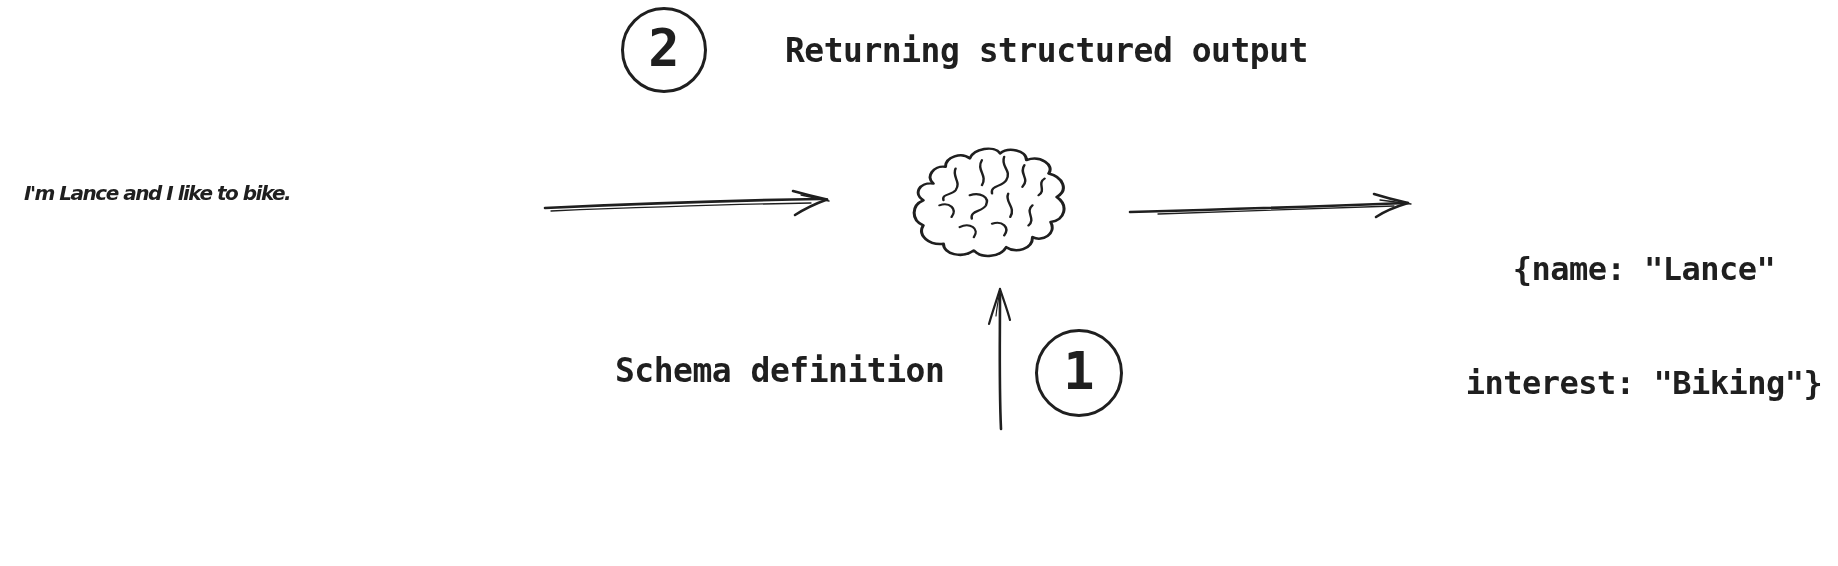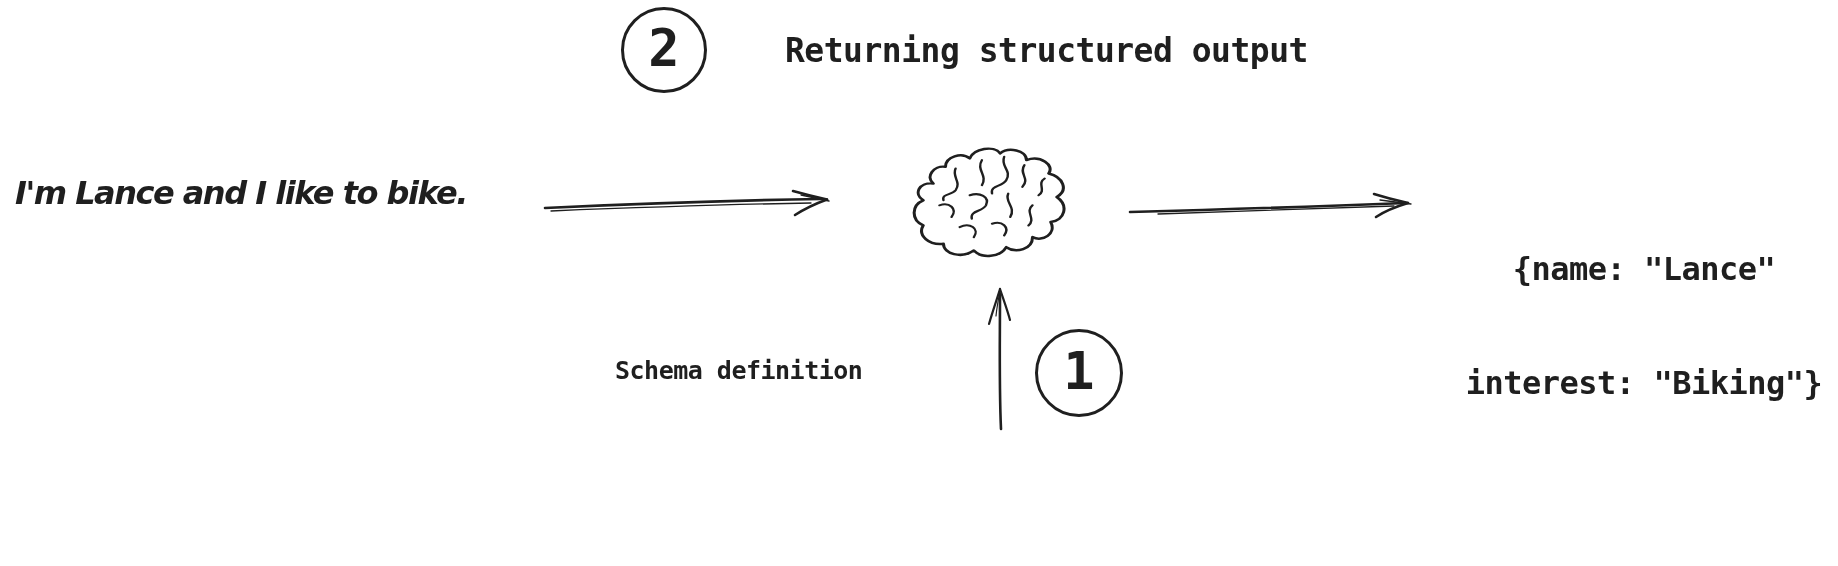--- a/index.html
+++ b/index.html
@@ -23,35 +23,35 @@
   }
   #badge2 { left: 621px; top: 7px;  width: 86px; height: 86px; font-size: 52px; }
   #badge1 { left: 1035px; top: 329px; width: 88px; height: 88px; font-size: 52px; }
   .badge span { transform: translateY(-2px); }
   #title {
     left: 753px; top: 29px;
     font-size: 33px; font-weight: bold; line-height: 44px;
     letter-spacing: -0.5px; white-space: nowrap; margin-left: 32px;
   }
   #input-text {
-    left: 15px; top: 168px;
+    left: 24px; top: 168px;
     font-family: "DejaVu Sans", "Liberation Sans", sans-serif;
     font-style: italic; font-weight: bold;
-    font-size: 32px; line-height: 50px; letter-spacing: -1.5px;
+    font-size: 20px; line-height: 50px; letter-spacing: -1.5px;
     white-space: nowrap;
   }
   .code-block {
     font-weight: bold; letter-spacing: -0.5px;
     text-align: center; white-space: pre;
   }
   #output-json { left: 1449px; top: 174px; width: 390px; font-size: 32px; line-height: 38px; }
   #schema-json { left: 700px;  top: 482px; width: 606px; font-size: 32px; line-height: 43px; }
   #schema-label {
     left: 615px; top: 349px;
-    font-size: 25px; font-weight: bold; line-height: 44px;
+    font-size: 33px; font-weight: bold; line-height: 44px;
     letter-spacing: -0.5px; white-space: nowrap;
   }
   svg { display: block; overflow: visible; }
   .stroke { stroke: var(--ink); fill: none; stroke-linecap: round; stroke-linejoin: round; }
 </style>
 </head>
 <body>
 
 <div class="abs badge" id="badge2">
   <span>2</span>

